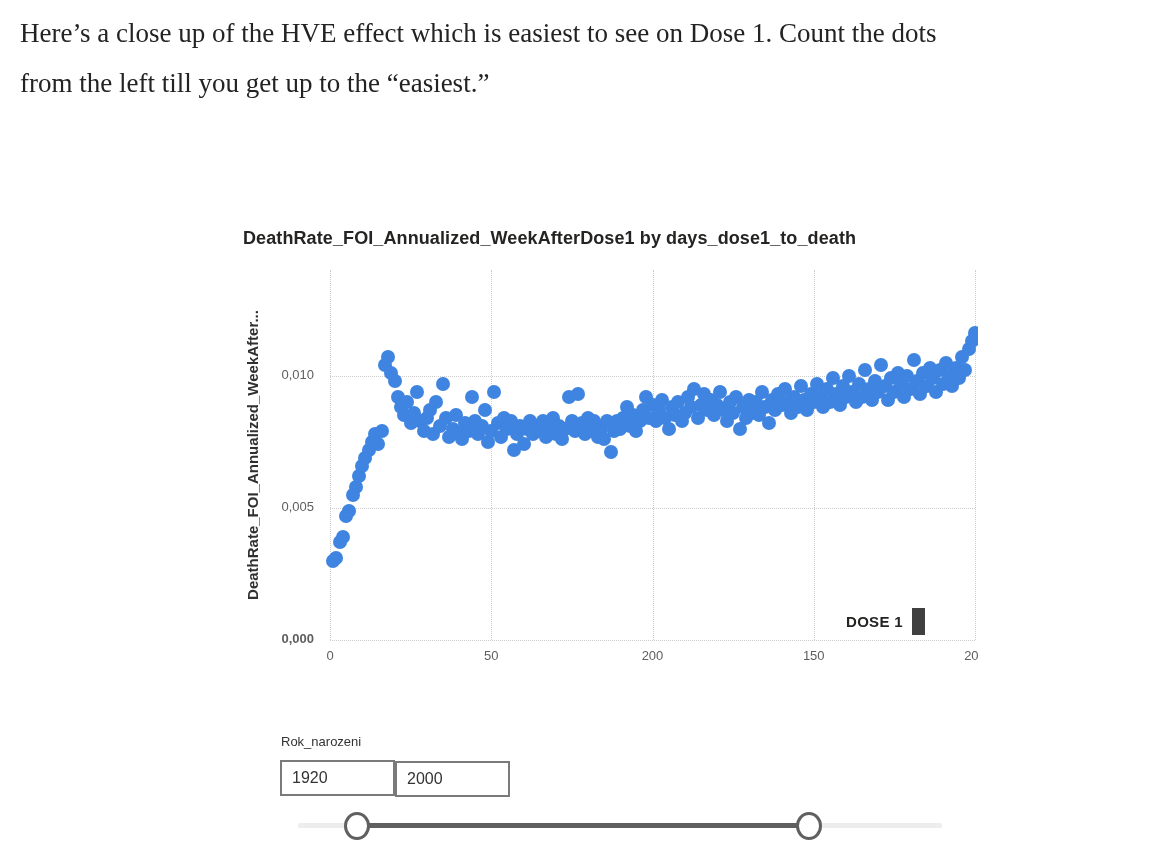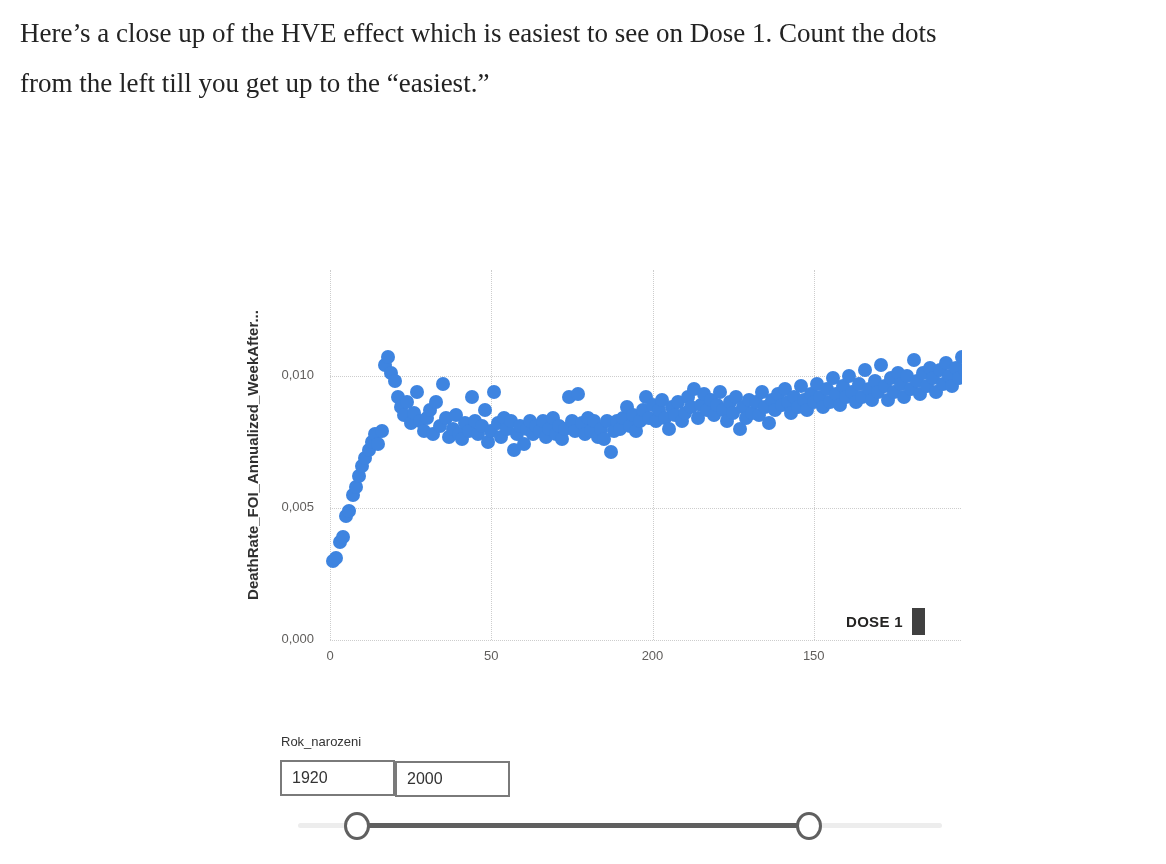--- a/index.html
+++ b/index.html
@@ -1,17 +1,17 @@
 <!DOCTYPE html>
 <html><head>
 <meta charset="utf-8">
 <style>
   html,body{margin:0;padding:0;background:#ffffff;}
   .canvas{position:relative;width:962px;height:864px;background:#ffffff;overflow:hidden;
-          font-family:"Liberation Sans",sans-serif;}
+          font-family:"Liberation Sans",sans-serif;padding-left:16px;}
   
   .intro{position:absolute;left:20px;top:8px;width:1140px;
          font-family:"Liberation Serif",serif;font-size:27px;line-height:50px;color:#232323;}
   
   .chart-title{position:absolute;left:243px;top:228px;width:760px;
                font-size:18px;font-weight:700;color:#252423;letter-spacing:0.1px;white-space:nowrap;}
   .y-title{position:absolute;left:244px;top:270px;width:370px;height:20px;
            transform:rotate(-90deg) translateX(-370px);transform-origin:0 0;
            text-align:center;font-size:15px;font-weight:700;color:#303030;white-space:nowrap;}
   .x-title{position:absolute;left:502px;top:672px;width:300px;text-align:center;
@@ -43,20 +43,21 @@
 </head>
 <body>
 
 <div class="canvas">
 
   <div class="intro">
     <div>Here’s a close up of the HVE effect which is easiest to see on Dose 1. Count the dots</div>
     <div>from the left till you get up to the “easiest.”</div>
   </div>
 
+  <div class="chart-title">DeathRate_FOI_Annualized_WeekAfterDose1 by days_dose1_to_death</div>
 
   <div class="y-title">DeathRate_FOI_Annualized_WeekAfter...</div>
 
   <div class="plot" id="plot">
       <div class="grid-v" style="left: 0px;"></div>
       <div class="grid-v" style="left: 161.25px;"></div>
       <div class="grid-v" style="left: 322.5px;"></div>
       <div class="grid-v" style="left: 483.75px;"></div>
       <div class="grid-v" style="left: 645px;"></div>
       <div class="grid-h" style="top: 370px;"></div>
@@ -258,21 +259,21 @@
       <div class="dot" style="left: 618.65px; top: 90.7857px; background: rgb(62, 132, 224);"></div>
       <div class="dot" style="left: 621.875px; top: 101.357px; background: rgb(62, 132, 224);"></div>
       <div class="dot" style="left: 625.1px; top: 80.2143px; background: rgb(62, 132, 224);"></div>
       <div class="dot" style="left: 628.325px; top: 93.4286px; background: rgb(62, 132, 224);"></div>
       <div class="dot" style="left: 631.55px; top: 72.2857px; background: rgb(62, 132, 224);"></div>
       <div class="dot" style="left: 634.775px; top: 64.3571px; background: rgb(62, 132, 224);"></div>
       <div class="dot" style="left: 638px; top: 56.4286px; background: rgb(62, 132, 224);"></div>
     </div>
 
   <div id="yticks">
-      <div class="ytick" style="top: 631px;">0,000</div>
+      <div class="ytick" style="top: 631px; font-weight: bold;">0,000</div>
       <div class="ytick" style="top: 498.857px;">0,005</div>
       <div class="ytick" style="top: 366.714px;">0,010</div>
     </div>
   <div id="xticks">
       <div class="xtick" style="left: 300px;">0</div>
       <div class="xtick" style="left: 461.25px;">50</div>
       <div class="xtick" style="left: 622.5px;">200</div>
       <div class="xtick" style="left: 783.75px;">150</div>
       <div class="xtick" style="left: 945px;">200</div>
     </div>

